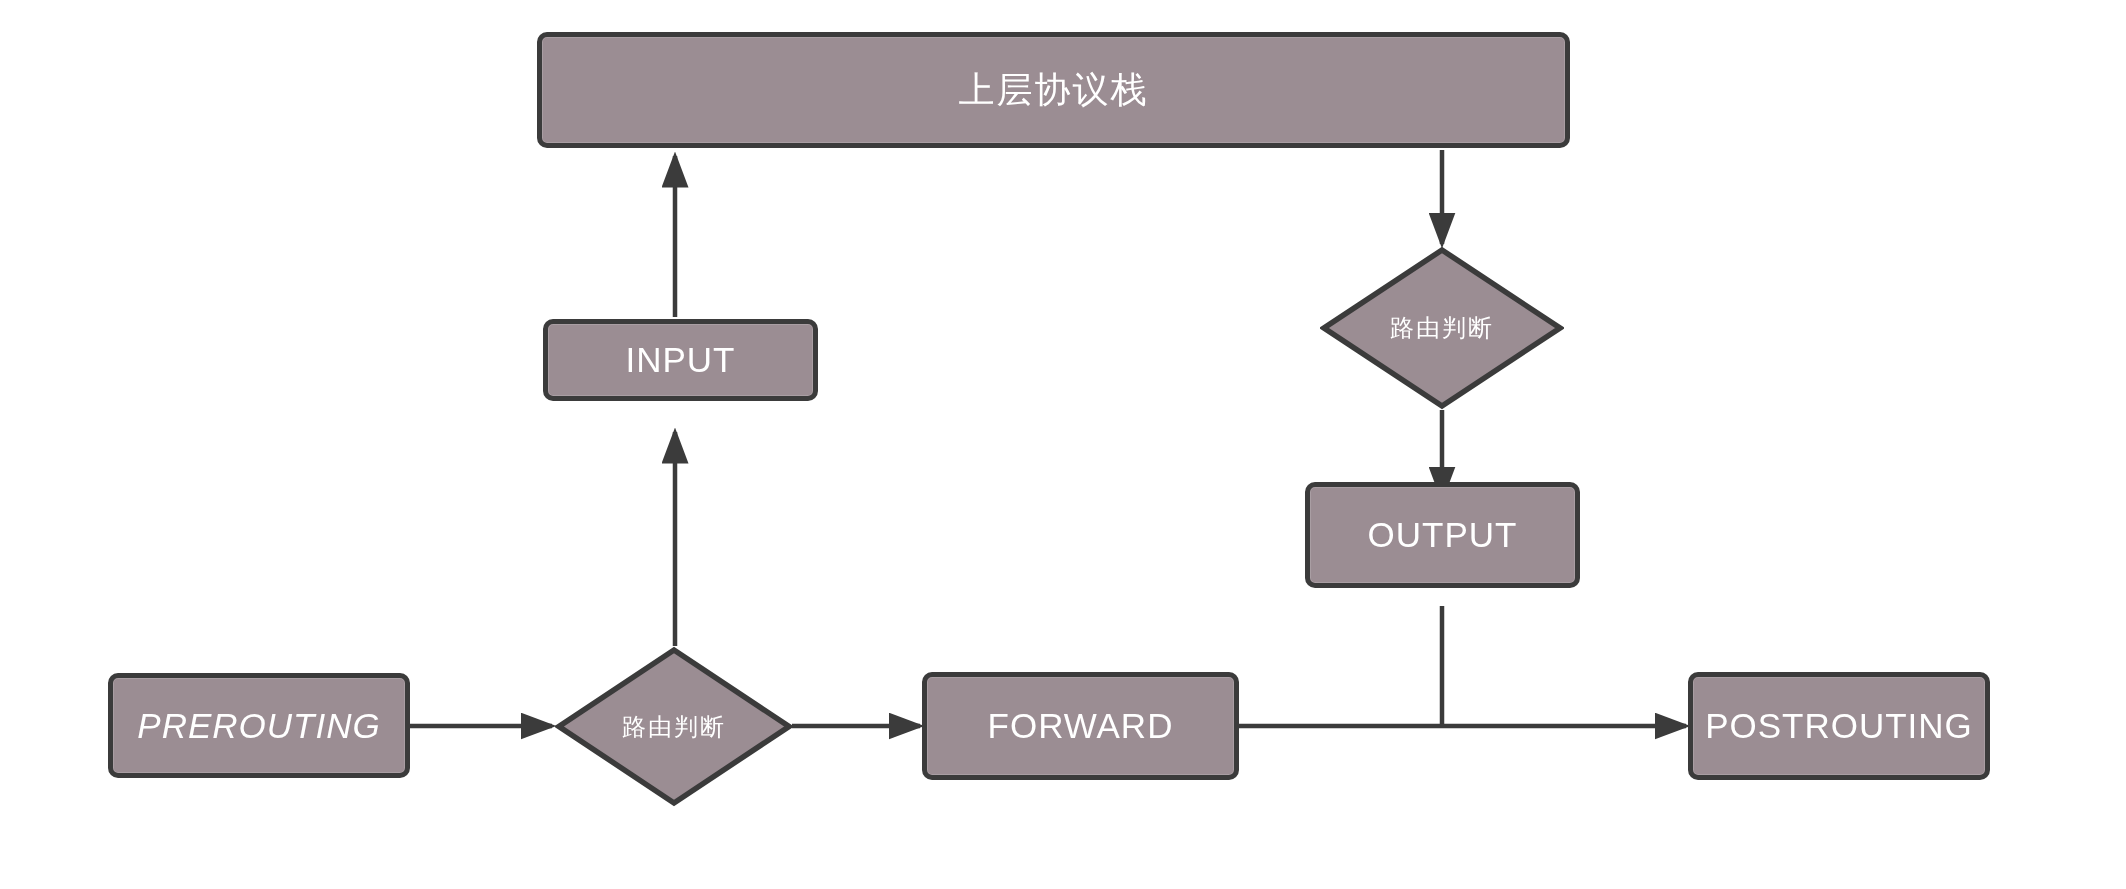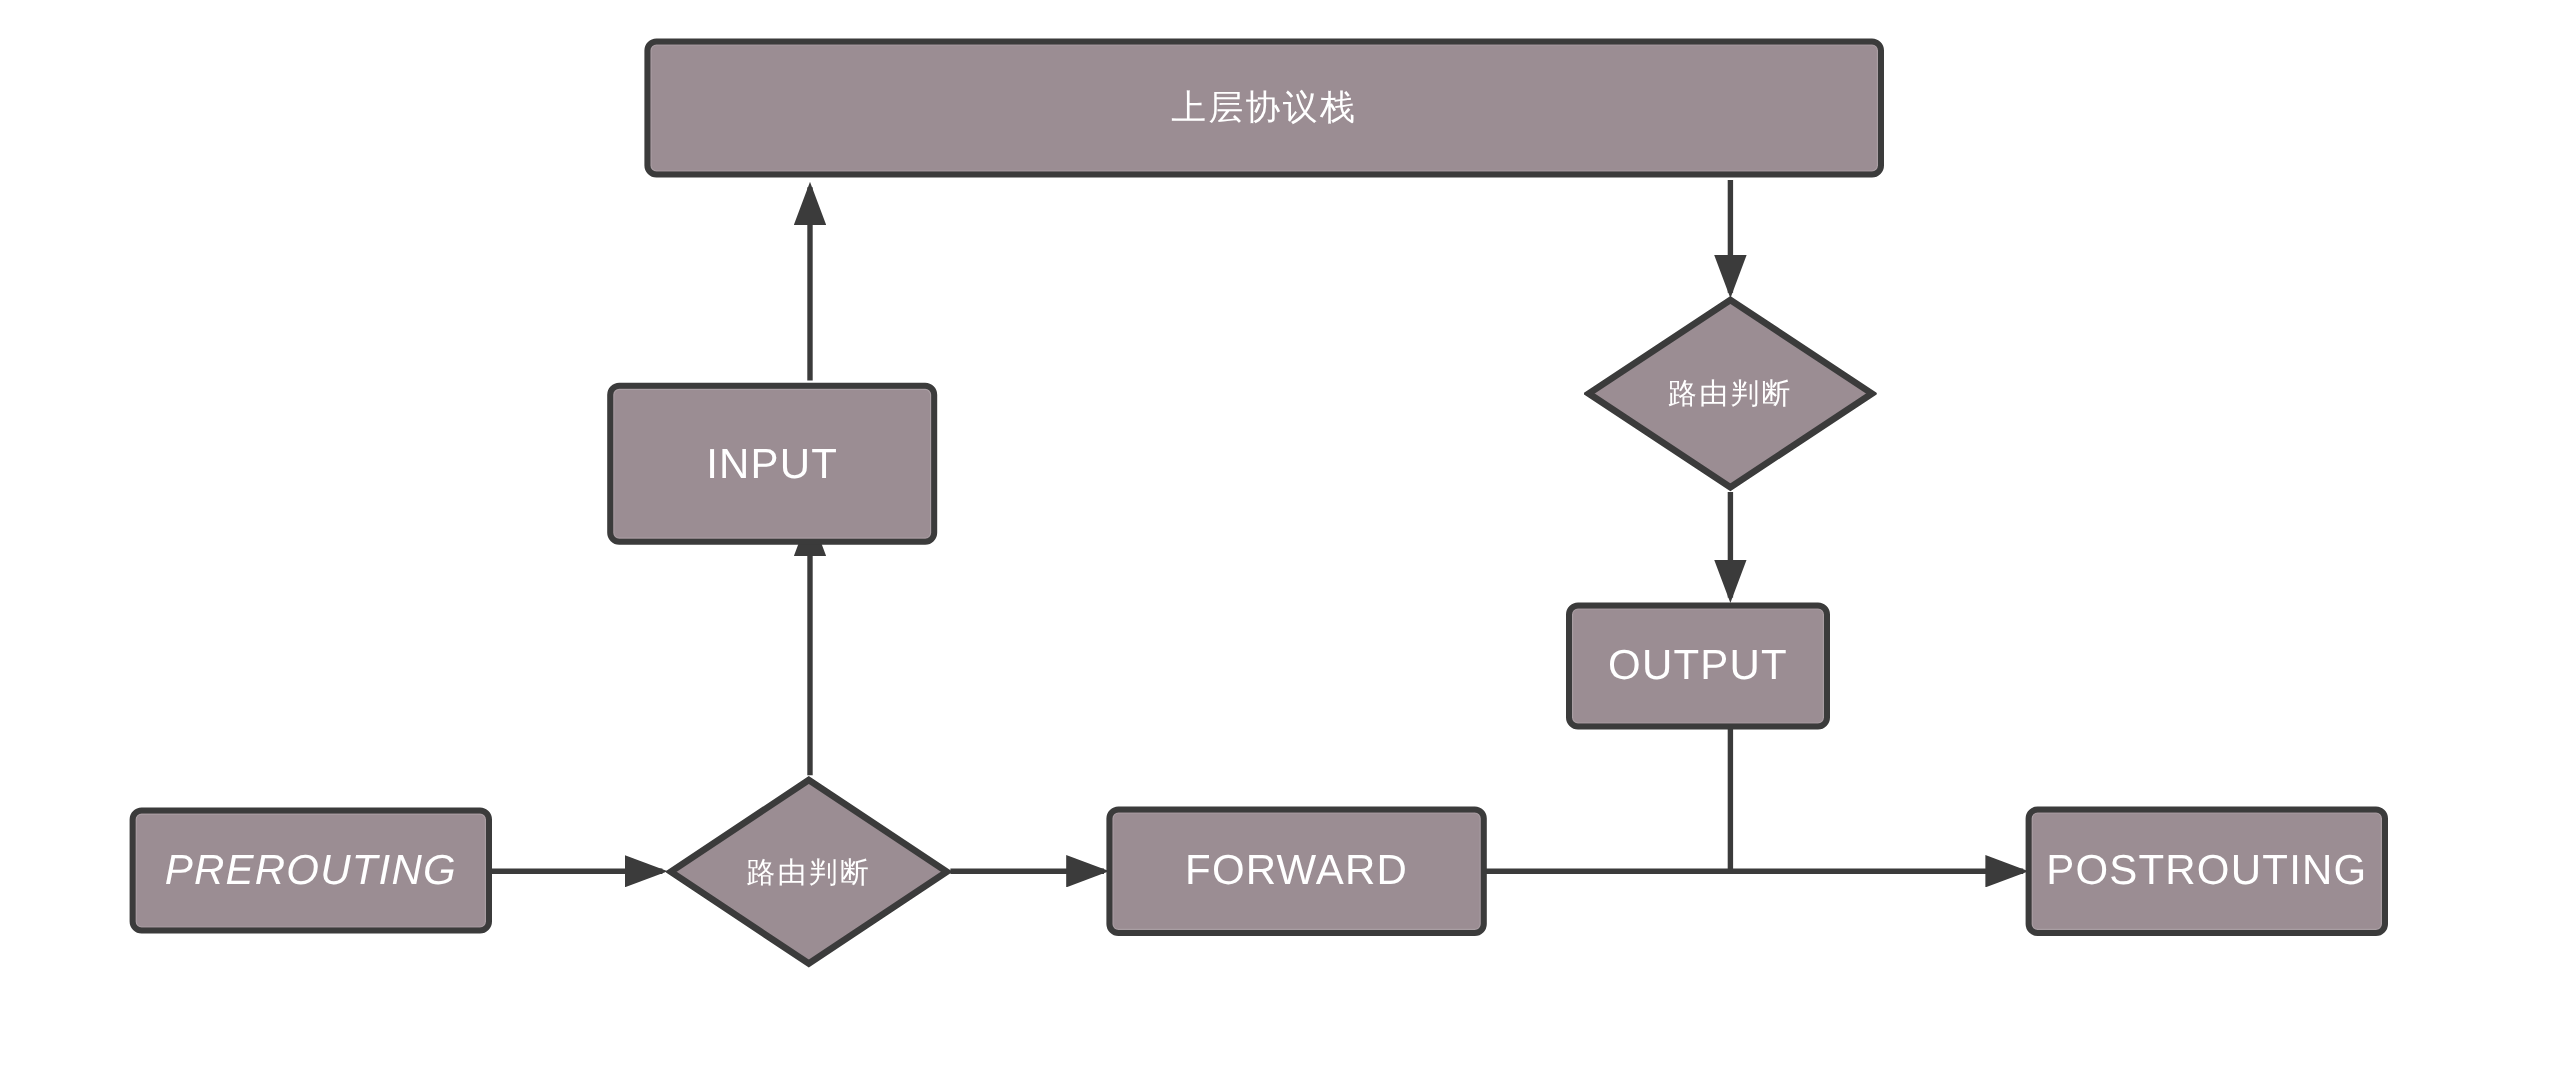--- a/index.html
+++ b/index.html
@@ -50,21 +50,21 @@
     width: 100%;
     height: 100%;
   }
   .node.diamond .dlabel {
     position: relative;
     z-index: 2;
     font-size: 24px;
     letter-spacing: 2px;
   }
   .cjk {
-    font-size: 29px;
+    font-size: 36px;
     letter-spacing: 2px;
   }
 </style>
 </head>
 <body>
 
 <div class="canvas">
 
   <svg class="connectors" viewBox="0 0 2126 889" aria-hidden="true">
     <defs>
@@ -87,25 +87,25 @@
 
     <line x1="792" y1="726" x2="920" y2="726" stroke="#3b3b3b" stroke-width="4.5" marker-end="url(#arrow)"></line>
 
     <line x1="1195" y1="726" x2="1686" y2="726" stroke="#3b3b3b" stroke-width="4.5" marker-end="url(#arrow)"></line>
   </svg>
 
   <div class="node rect cjk" style="left:537px; top:32px; width:1033px; height:116px;">
     <span>上层协议栈</span>
   </div>
 
-  <div class="node rect" style="left:506px; top:319px; width:275px; height:135px;">
+  <div class="node rect" style="left:543px; top:319px; width:275px; height:82px;">
     <span>INPUT</span>
   </div>
 
-  <div class="node rect" style="left:1305px; top:502px; width:220px; height:106px;">
+  <div class="node rect" style="left:1305px; top:482px; width:275px; height:106px;">
     <span>OUTPUT</span>
   </div>
 
   <div class="node rect" style="left:108px; top:673px; width:302px; height:105px;font-style:italic;">
     <span>PREROUTING</span>
   </div>
 
   <div class="node rect" style="left:922px; top:672px; width:317px; height:108px;">
     <span>FORWARD</span>
   </div>

